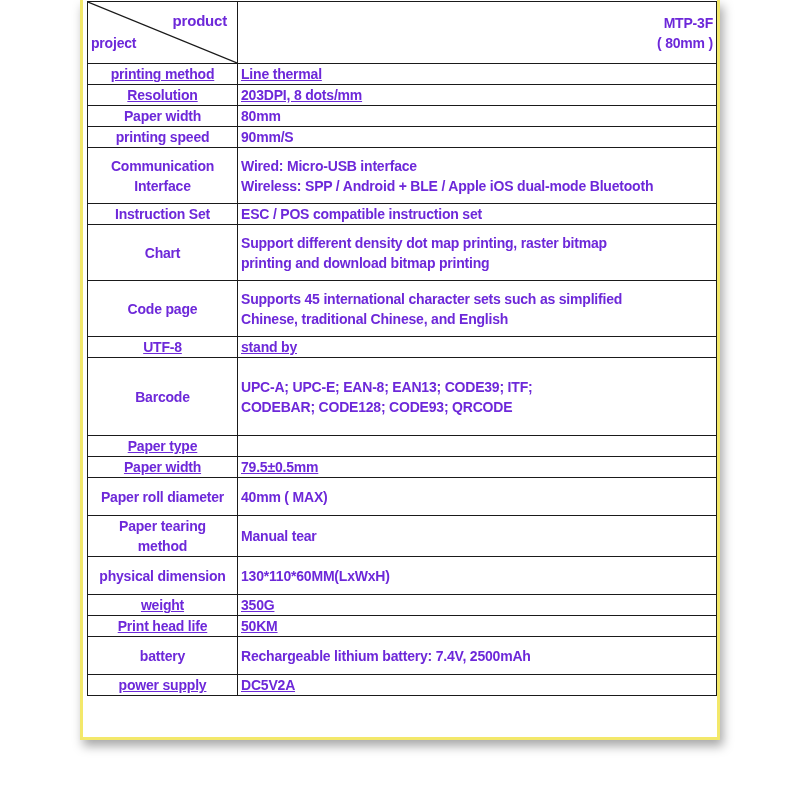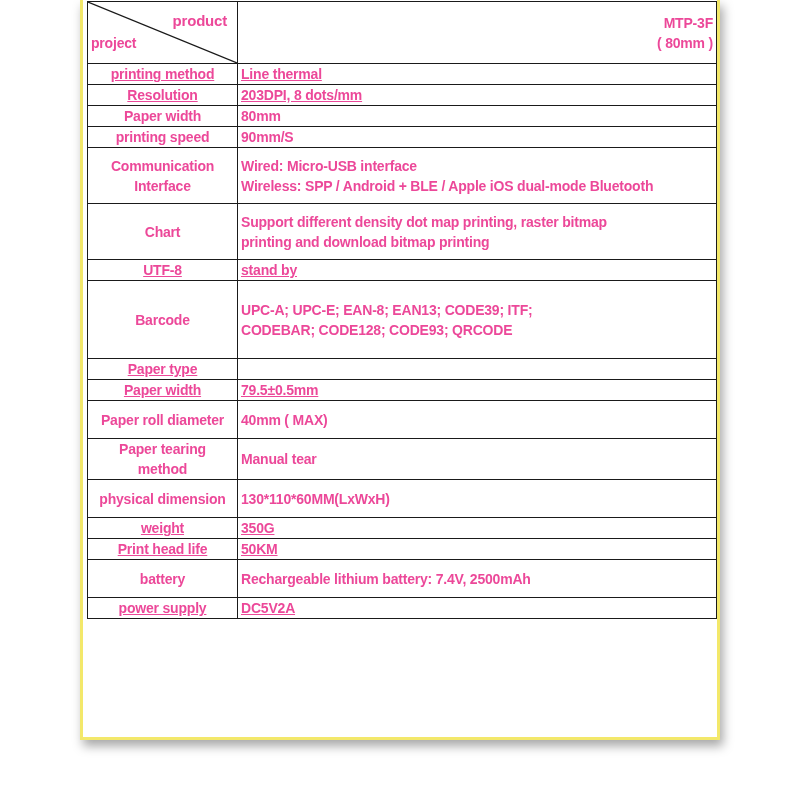--- a/index.html
+++ b/index.html
@@ -16,21 +16,21 @@
   table.spec {
     position: absolute; left: 4px; top: 1px;
     width: 630px;
     border-collapse: collapse;
     table-layout: fixed;
   }
   table.spec td {
     border: 1.6px solid #1a1a1a;
     font-weight: bold;
     font-size: 14px;
-    color: #ec4899;
+    color: #6d28d9;
     padding: 0 3px;
     line-height: 20px;
     vertical-align: middle;
     letter-spacing: -0.2px;
   }
   td.label { text-align: center; width: 143px; }
   td.value { text-align: left; }
   tr.header td { height: 61px; }
   td.corner { position: relative; padding: 0; }
   td.corner svg { position: absolute; left: 0; top: 0; width: 100%; height: 100%; }
@@ -83,25 +83,36 @@
     <tr class="h57">
       <td class="label">
         <div>Communication</div>
         <div>Interface</div>
       </td>
       <td class="value">
         <div>Wired: Micro-USB interface</div>
         <div>Wireless: SPP / Android + BLE / Apple iOS dual-mode Bluetooth</div>
       </td>
     </tr>
+    <tr class="h20">
+      <td class="label">Instruction Set</td>
+      <td class="value">ESC / POS compatible instruction set</td>
+    </tr>
     <tr class="h57">
       <td class="label">Chart</td>
       <td class="value">
         <div>Support different density dot map printing, raster bitmap</div>
         <div>printing and download bitmap printing</div>
+      </td>
+    </tr>
+    <tr class="h57">
+      <td class="label">Code page</td>
+      <td class="value">
+        <div>Supports 45 international character sets such as simplified</div>
+        <div>Chinese, traditional Chinese, and English</div>
       </td>
     </tr>
     <tr class="h19">
       <td class="label">UTF-8</td>
       <td class="value">stand by</td>
     </tr>
     <tr class="h78">
       <td class="label">Barcode</td>
       <td class="value">
         <div>UPC-A; UPC-E; EAN-8; EAN13; CODE39; ITF;</div>

